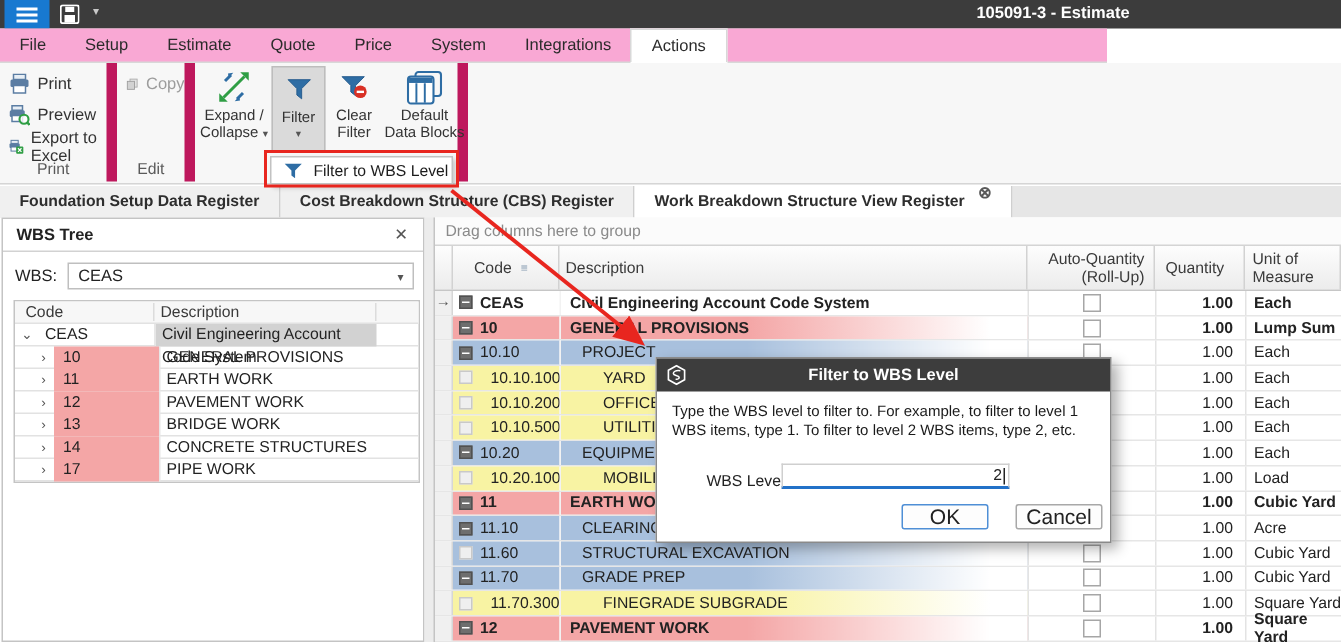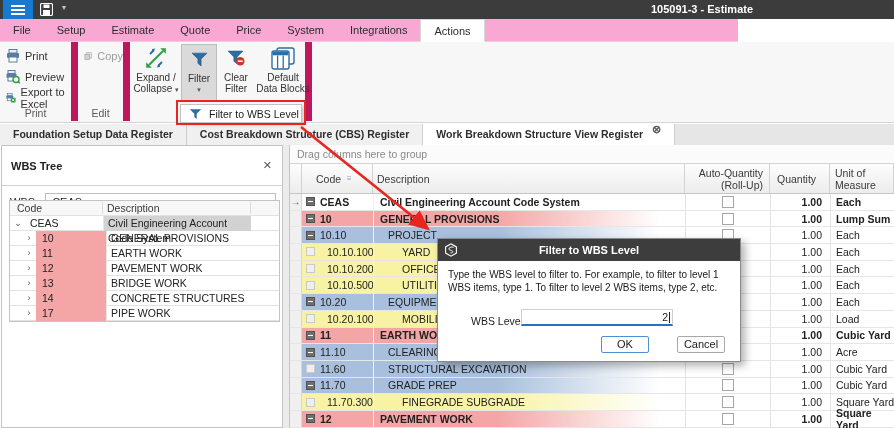--- a/index.html
+++ b/index.html
@@ -35,21 +35,21 @@
   .red-box { position:absolute; left:176px; top:100px; width:130px; height:25px; border:2px solid #e8261f; z-index:40; pointer-events:none; }
 
   
   .reg-tabs { position:absolute; left:0; top:124px; width:894px; height:21px; background:#e6e6e6; display:flex; }
   .reg-tab { padding:0 13px; line-height:20px; font-weight:bold; font-size:10.5px; color:#2e2e2e; background:#f0f0f0; border-right:1px solid #cfcfcf; white-space:nowrap; }
   .reg-tab.active { background:#fff; display:flex; align-items:flex-start; gap:9px; }
   .tab-close { color:#5a5a5a; font-size:11px; line-height:11px; }
 
   
   .wbs-panel { position:absolute; left:1px; top:145px; width:282px; height:283px; background:#fff; border:1px solid #c4c4c4; }
-  .wbs-head { height:40px; border-bottom:1px solid #d2d2d2; display:flex; align-items:center; }
+  .wbs-head { height:22px; border-bottom:1px solid #d2d2d2; display:flex; align-items:center; }
   .wbs-head .t { font-weight:bold; margin-left:9px; flex:1; }
   .wbs-close { margin-right:10px; color:#555; font-size:11px; }
   .wbs-row { display:flex; align-items:center; padding:7px 6px 7px 8px; }
   .wbs-select { flex:1; height:18px; border:1px solid #bfbfbf; background:#fff; margin-left:7px; display:flex; align-items:center; padding:0 6px; }
   .wbs-select .v { flex:1; }
   .wbs-select .c { font-size:8px; color:#555; }
   .tree-table { position:absolute; left:7px; top:54px; width:271px; border:1px solid #c4c4c4; background:#fff; }
   .tree-hrow, .tree-row { display:flex; height:15px; align-items:center; border-bottom:1px solid #e2e2e2; font-size:10.5px; }
   .tree-hrow { background:#f7f7f7; height:15px; color:#3a3a3a; }
   .th-code { width:93px; padding-left:7px; border-right:1px solid #dcdcdc; }
@@ -106,21 +106,21 @@
 
   
   .dialog { position:absolute; left:437px; top:238px; width:304px; height:124px; background:#fff; border:1px solid #8a8a8a; box-shadow:4px 4px 8px rgba(0,0,0,.3); z-index:30; }
   .dlg-head { height:22px; background:#3d3d3d; display:flex; align-items:center; }
   .dlg-logo { margin-left:6px; }
   .dlg-title { flex:1; text-align:center; color:#fff; font-weight:bold; font-size:11px; margin-right:20px; }
   .dlg-body { padding:7px 9px 0 10px; font-size:10px; color:#1a1a1a; line-height:13px; }
   .dlg-label { position:absolute; left:33px; top:76px; font-size:10.5px; }
   .dlg-input { position:absolute; left:83px; top:70px; width:152px; height:17px; border:1px solid #cfcfcf; border-bottom:2px solid #2271c8; background:#fff; display:flex; align-items:center; justify-content:flex-end; padding-right:2px; font-size:10.5px; }
   .caret-bar { width:1px; height:11px; background:#222; margin-left:1px; }
-  .dlg-btn { position:absolute; top:97px; width:48px; height:17px; background:#fdfdfd; border-radius:2px; text-align:center; line-height:15px; font-size:11px; color:#222; }
+  .dlg-btn { position:absolute; top:97px; width:58px; height:17px; background:#fdfdfd; border-radius:2px; text-align:center; line-height:15px; font-size:14px; color:#222; }
   .btn-ok { left:163px; border:1px solid #4f8fd6; }
   .btn-cancel { left:239px; border:1px solid #a8a8a8; }
 
   .overlay { position:absolute; left:0; top:0; width:894px; height:428px; z-index:38; pointer-events:none; }
 </style>
 </head>
 <body>
 
 <div class="titlebar">
   <div class="hamburger">

